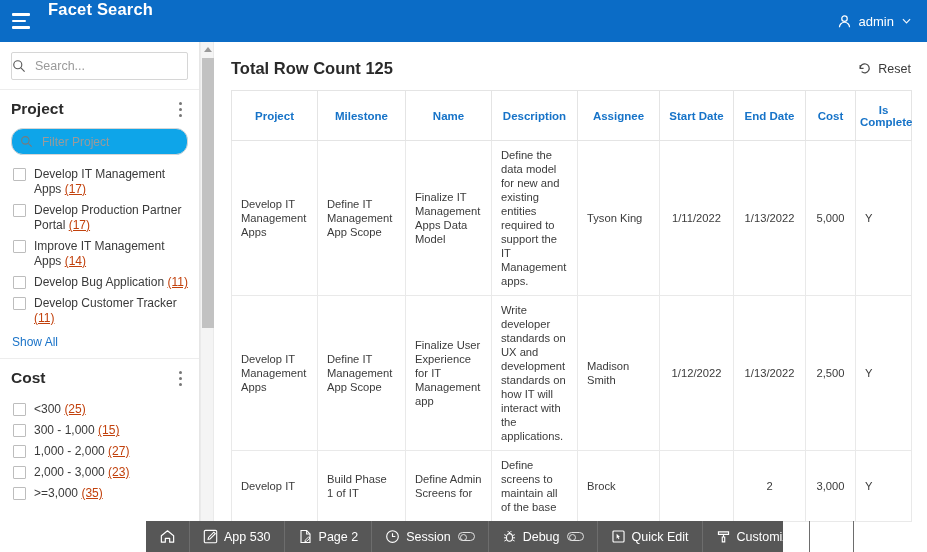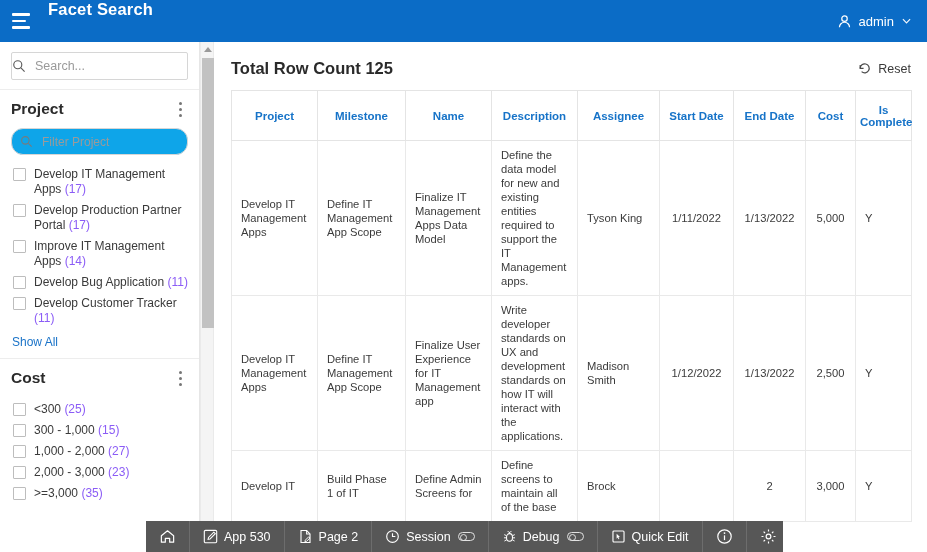--- a/index.html
+++ b/index.html
@@ -80,21 +80,21 @@
   .facet-list { margin-top:9px; }
   .facet-item {
     display:flex; align-items:flex-start; gap:8px; padding:3px 0 3px 2px;
     cursor:pointer; font-size:12px; line-height:15px;
   }
   .cbx {
     flex:none; width:13px; height:13px; border:1px solid #bdbdbd; background:#fff;
     margin-top:1px; border-radius:1px;
   }
   .facet-label { color:#3a3a3a; }
-  .facet-count { color:#8b5cf6; }
+  .facet-count { color:#c2410c;text-decoration:underline; }
   .show-all {
     color:#1a73c8; font-size:12px; margin-top:6px; margin-left:1px;
     cursor:pointer; display:inline-block;
   }
 
   
   .sb-track {
     position:absolute; left:200px; top:42px; width:14px; height:510px;
     background:#f4f4f4; border-left:1px solid #eaeaea; border-right:1px solid #eaeaea;
   }
@@ -437,20 +437,29 @@
   <div class="dev-item">
     <span>
       <svg width="15" height="15" viewBox="0 0 16 16">
         <rect x="2.1" y="2.1" width="11.8" height="11.8" rx="1" fill="none" stroke="#fff" stroke-width="1.2"></rect>
         <path d="M6 5l3.6 3.4-1.6.3.9 1.9-.9.4-.9-1.9-1.1 1.2z" fill="#fff"></path>
       </svg>
     </span>
     <span>Quick Edit</span>
   </div>
 
+  <div class="dev-item">
+    <span>
+      <svg width="15" height="15" viewBox="0 0 16 16">
+        <path d="M2.6 3.1h10.8v2.6H2.6z" fill="none" stroke="#fff" stroke-width="1.2"></path>
+        <path d="M8 5.9v2.6M6.7 8.5h2.6v5.2H6.7z" fill="none" stroke="#fff" stroke-width="1.2"></path>
+      </svg>
+    </span>
+    <span>Customize</span>
+  </div>
 
   <div class="dev-item">
     <span>
       <svg width="17" height="17" viewBox="0 0 18 18">
         <circle cx="9" cy="9" r="7.1" fill="none" stroke="#fff" stroke-width="1.25"></circle>
         <circle cx="9" cy="5.4" r="0.95" fill="#fff"></circle>
         <path d="M9 7.8v5" fill="none" stroke="#fff" stroke-width="1.3"></path>
       </svg>
     </span>
   </div>

